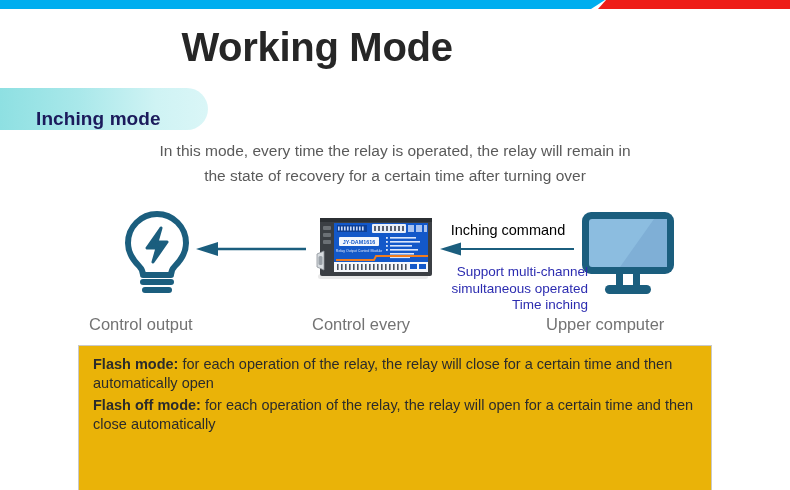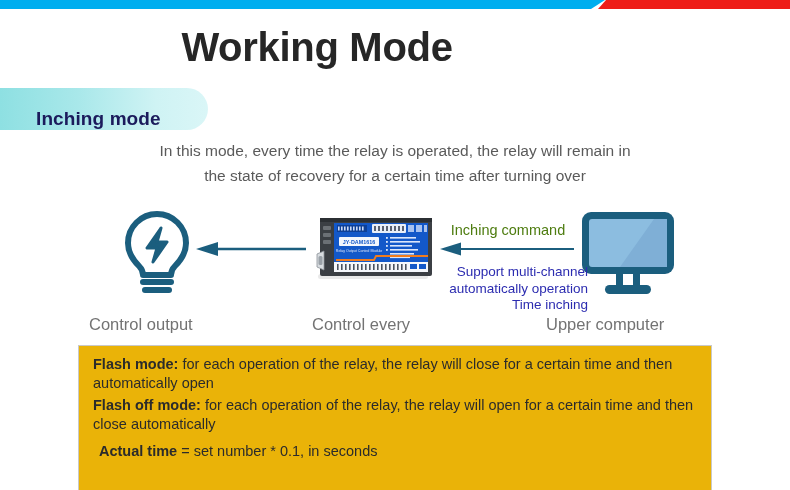--- a/index.html
+++ b/index.html
@@ -121,21 +121,21 @@
     left: 578px; top: 10px;
     width: 100px; height: 94px;
   }
 
   .inching-command {
     position: absolute;
     left: 440px; top: 26px;
     width: 136px;
     text-align: center;
     font-size: 14.5px;
-    color: #4d7c0f;
+    color: #000000;
     white-space: nowrap;
   }
   .support-lines {
     position: absolute;
     left: 428px; top: 68px;
     width: 160px;
     text-align: right;
     font-size: 13.5px;
     line-height: 16.5px;
     color: #2C2CB0;
@@ -329,37 +329,34 @@
       <rect x="38" y="68" width="7" height="13" fill="#1B5E7E"></rect>
       <rect x="55" y="68" width="7" height="13" fill="#1B5E7E"></rect>
       <rect x="27" y="79" width="46" height="9" rx="4.5" fill="#1B5E7E"></rect>
     </svg>
   </div>
 
   <div class="inching-command">Inching command</div>
 
   <div class="support-lines">
     <div>Support multi-channel</div>
-    <div>automatically operation</div>
+    <div>simultaneous operated</div>
     <div>Time inching</div>
   </div>
 </div>
 
 <div class="captions">
   <div class="caption cap-output">Control output</div>
   <div class="caption cap-module">Control every</div>
   <div class="caption cap-computer">Upper computer</div>
 </div>
 
 <div class="info-box">
 
   <div class="info-line">
     <b>Flash mode:</b><span> for each operation of the relay, the relay will close for a certain time and then automatically open</span>
   </div>
 
   <div class="info-line">
     <b>Flash off mode:</b><span> for each operation of the relay, the relay will open for a certain time and then close automatically</span>
   </div>
 
-  <div class="info-line actual">
-    <b>Actual time</b><span> = set number * 0.1, in seconds</span>
-  </div>
 </div>
 
 </body></html>

